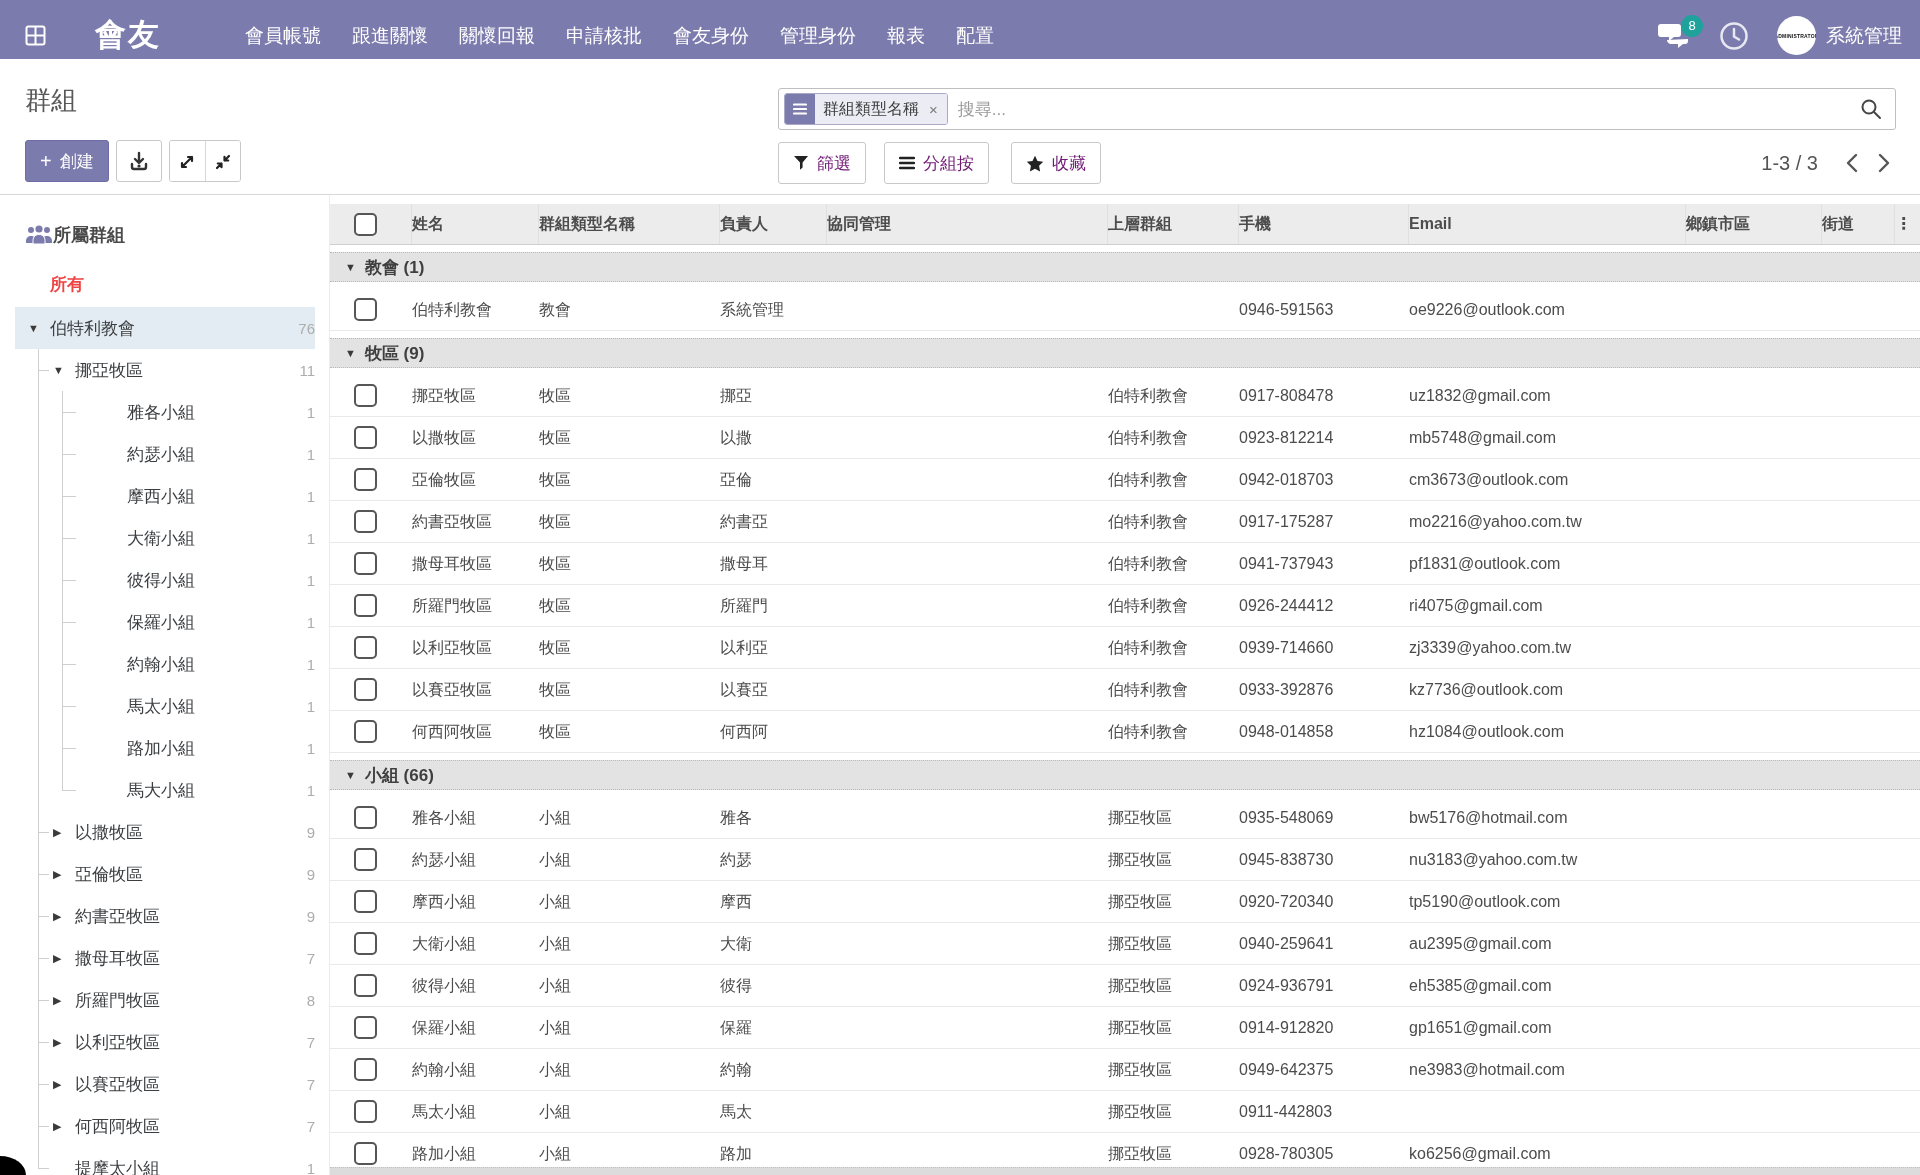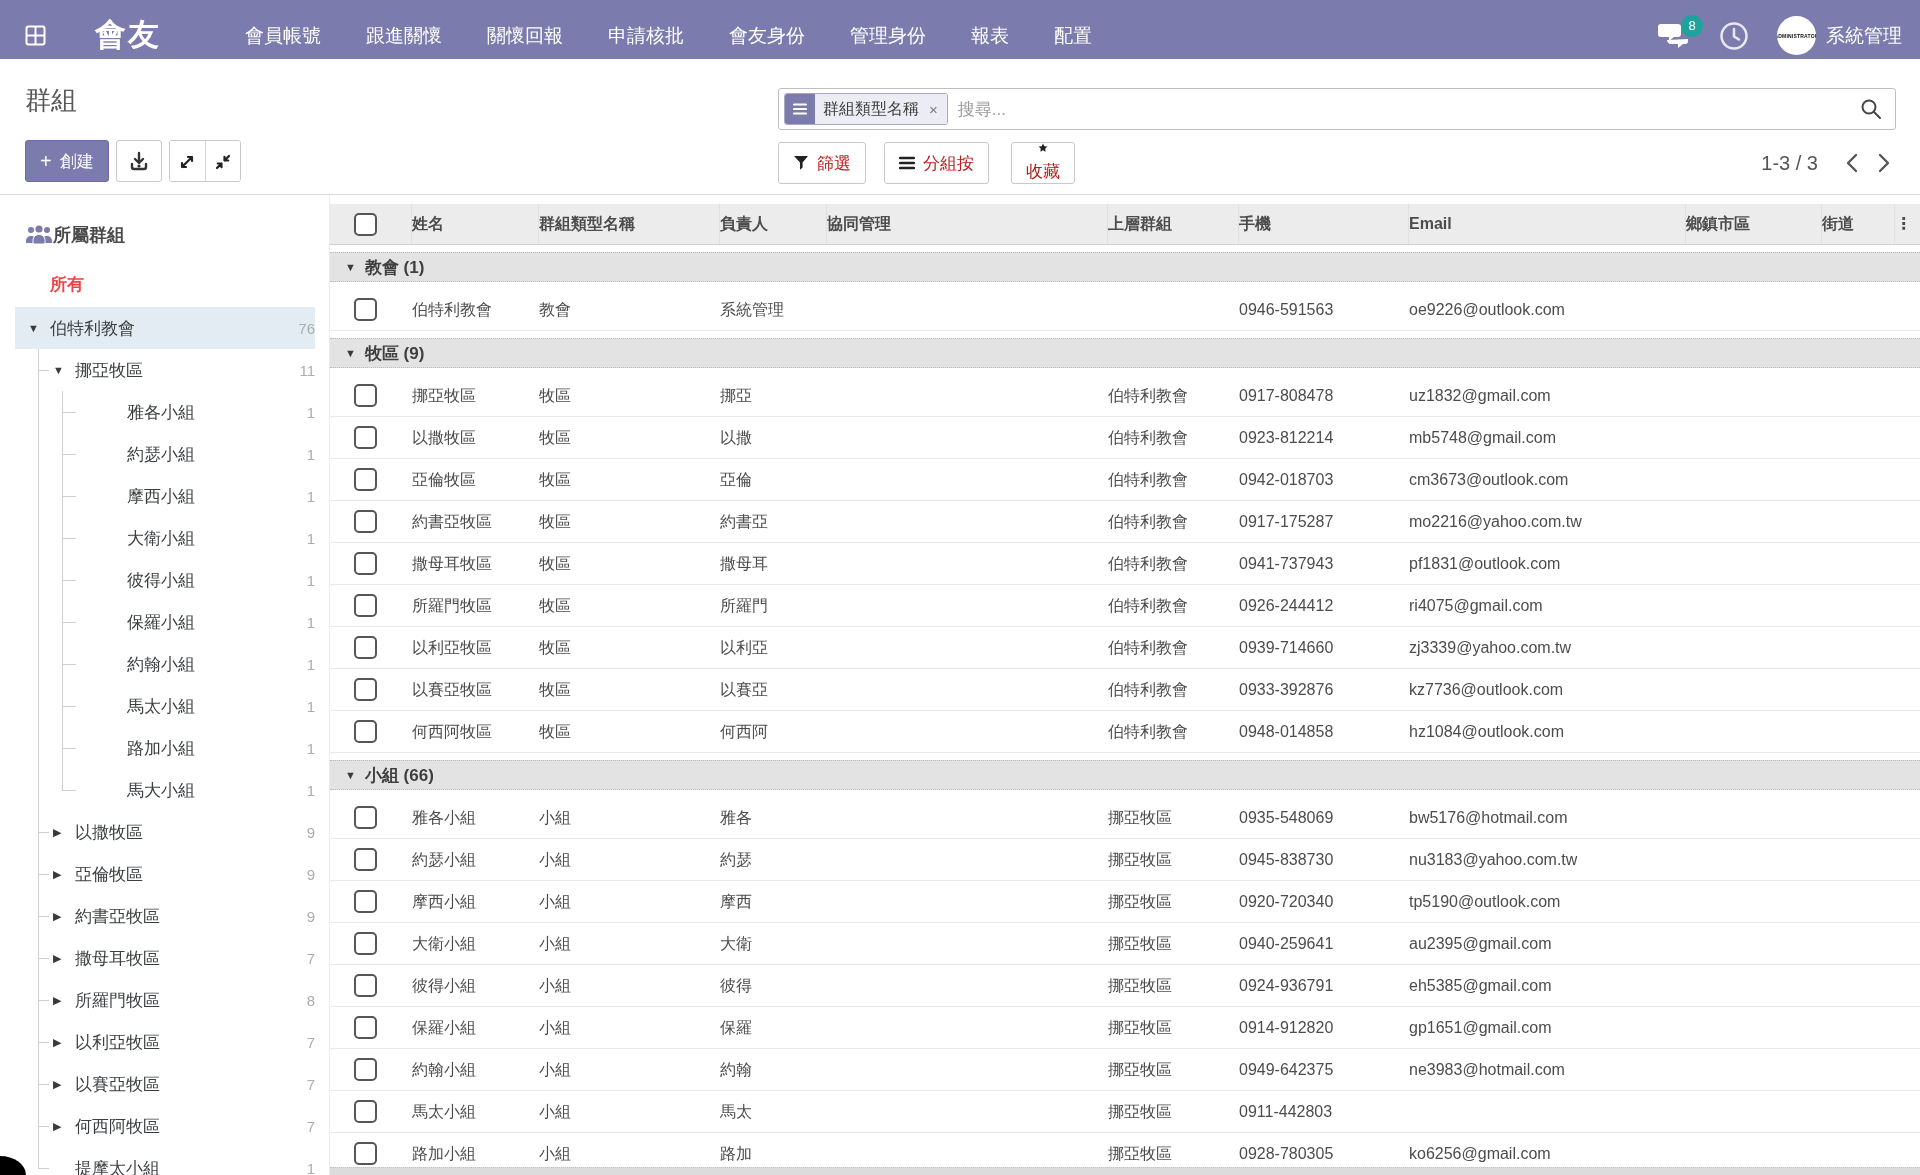--- a/index.html
+++ b/index.html
@@ -8,52 +8,52 @@
     --text:#4c4c4c; --muted:#9a9a9a;
   }
   *{box-sizing:border-box; margin:0; padding:0;}
   html,body{width:1920px; height:1175px; overflow:hidden;}
   body{font-family:"Liberation Sans","DejaVu Sans",sans-serif; color:var(--text); background:#fff; position:relative;}
 
   
   .navbar{position:absolute; top:0; left:0; width:1920px; height:59px; background:var(--navbar-bg); display:flex; align-items:center;}
   .apps-icon{position:absolute; left:25px; top:25px; width:21px; height:21px; cursor:pointer;}
   .brand{position:absolute; left:95px; top:14px; font-size:31px; font-weight:bold; color:#fff; letter-spacing:2px; cursor:pointer;}
-  .nav-menu{position:absolute; left:245px; top:0; height:71px; display:flex; align-items:center; gap:45px;}
+  .nav-menu{position:absolute; left:245px; top:0; height:71px; display:flex; align-items:center; gap:31px;}
   .nav-item{color:#fff; font-size:19px; cursor:pointer; white-space:nowrap;}
   .nav-right{position:absolute; right:18px; top:0; height:71px; display:flex; align-items:center; gap:28px;}
   .msg-wrap{position:relative; width:34px; height:28px; cursor:pointer;}
   .badge{position:absolute; top:-7px; right:-12px; min-width:22px; height:22px; border-radius:11px; background:var(--badge); color:#fff; font-size:13px; display:flex; align-items:center; justify-content:center; padding:0 4px;}
   .user-block{display:flex; align-items:center; gap:10px; cursor:pointer;}
   .avatar{width:39px; height:39px; border-radius:50%; background:#fff; color:#111; font-size:5px; font-weight:bold; display:flex; align-items:center; justify-content:center; overflow:hidden; letter-spacing:.2px;}
   .user-name{color:#fff; font-size:19px;}
 
   
   .cp{position:absolute; top:71px; left:0; width:1920px; height:124px; background:#fff; border-bottom:1px solid #d8d8d8;}
   .page-title{position:absolute; left:25px; top:12px; font-size:26px; font-weight:normal; color:#585858;}
   .cp-btns{position:absolute; left:25px; top:69px; display:flex; gap:7px; align-items:center;}
-  .btn{height:42px; display:inline-flex; align-items:center; gap:8px; padding:0 14px; border:1px solid #c9c9c9; border-radius:3px; background:#fff; font-size:17px; color:#b91c1c; cursor:pointer;}
+  .btn{height:42px; display:inline-flex; align-items:center; gap:8px; padding:0 14px; border:1px solid #c9c9c9; border-radius:3px; background:#fff; font-size:17px; color:#701a75; cursor:pointer;}
   .btn-primary{background:var(--accent); border-color:#6e6ca4; color:#fff;}
   .btn-primary .plus{font-size:20px; line-height:1;}
   .btn-icon{width:46px; justify-content:center; padding:0;}
   .btn-group{display:inline-flex; border:1px solid #c9c9c9; border-radius:3px; overflow:hidden; height:42px;}
   .btn-group .btn{border:none; border-radius:0; width:35px; padding:0; justify-content:center;}
   .btn-group .btn + .btn{border-left:1px solid #d6d6d6;}
 
   .searchbox{position:absolute; left:778px; top:17px; width:1118px; height:42px; border:1px solid #bfbfbf; border-radius:3px; background:#fff; display:flex; align-items:center; padding:0 12px 0 5px; cursor:text;}
   .facet{display:inline-flex; align-items:stretch; height:32px; border:1px solid #a9a8c6; border-radius:3px; overflow:hidden;}
   .facet-icon{width:30px; background:var(--accent); display:flex; align-items:center; justify-content:center;}
   .facet-label{background:#ececf4; color:#3d3d3d; font-size:16px; display:flex; align-items:center; padding:0 8px;}
   .facet-remove{background:#ececf4; color:#7a7a7a; font-size:15px; display:flex; align-items:center; padding:0 9px 0 2px; cursor:pointer;}
   .search-ph{margin-left:10px; color:var(--muted); font-size:17px;}
   .search-icon{margin-left:auto; cursor:pointer; display:flex;}
 
   .filter-row{position:absolute; left:778px; top:71px; width:1118px; display:flex; align-items:center;}
   .filter-row .btn + .btn{margin-left:18px;}
-  .fav-gap{margin-left:22px !important;flex-direction:column;}
+  .fav-gap{margin-left:22px !important;}
   .pager{margin-left:auto; display:flex; align-items:center; gap:8px;}
   .pager-range{font-size:20px; color:#555; margin-right:14px;}
   .pager-arrow{cursor:pointer; display:flex; padding:4px;}
 
   
   .content{position:absolute; top:195px; left:0; width:1920px; height:980px; background:#fff;}
   .sidebar{position:absolute; left:0; top:0; width:330px; height:980px; border-right:1px solid #ececec; overflow:hidden;}
   .sb-header{position:absolute; left:25px; top:28px; display:flex; align-items:center; font-size:18px; font-weight:bold; color:#4a4a4a;}
   .sb-all{position:absolute; left:50px; top:73px; height:32px; display:flex; align-items:center; font-size:17px; font-weight:bold; color:#ef4444; cursor:pointer;}
   .tree{position:absolute; left:0; top:112px; width:330px; height:868px;}

